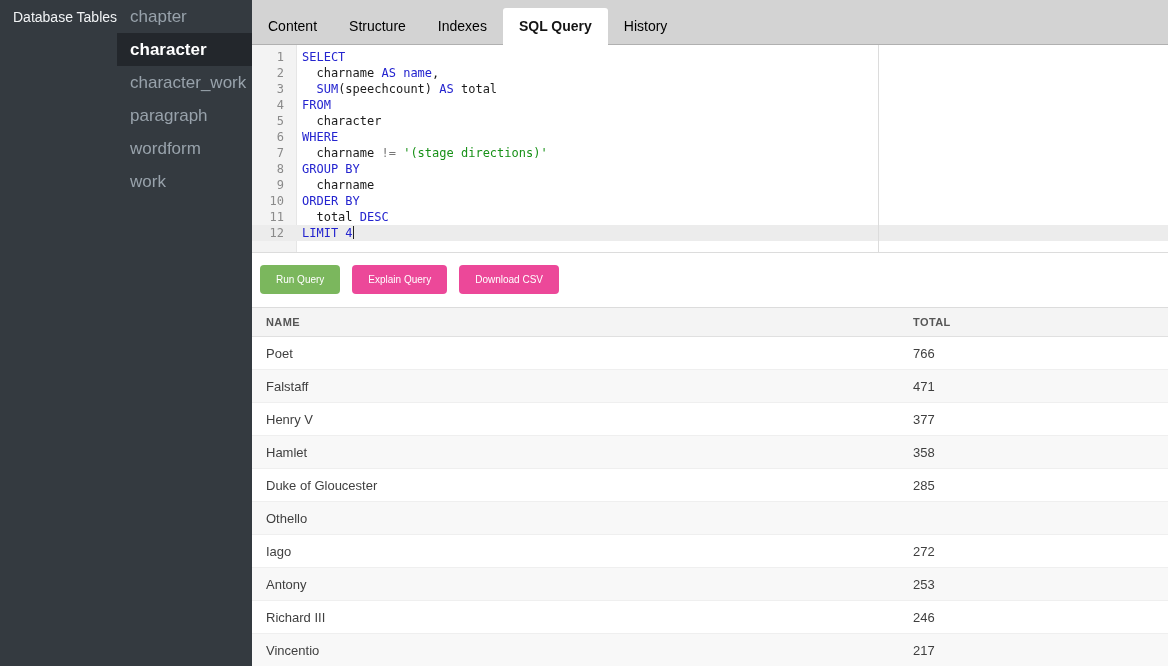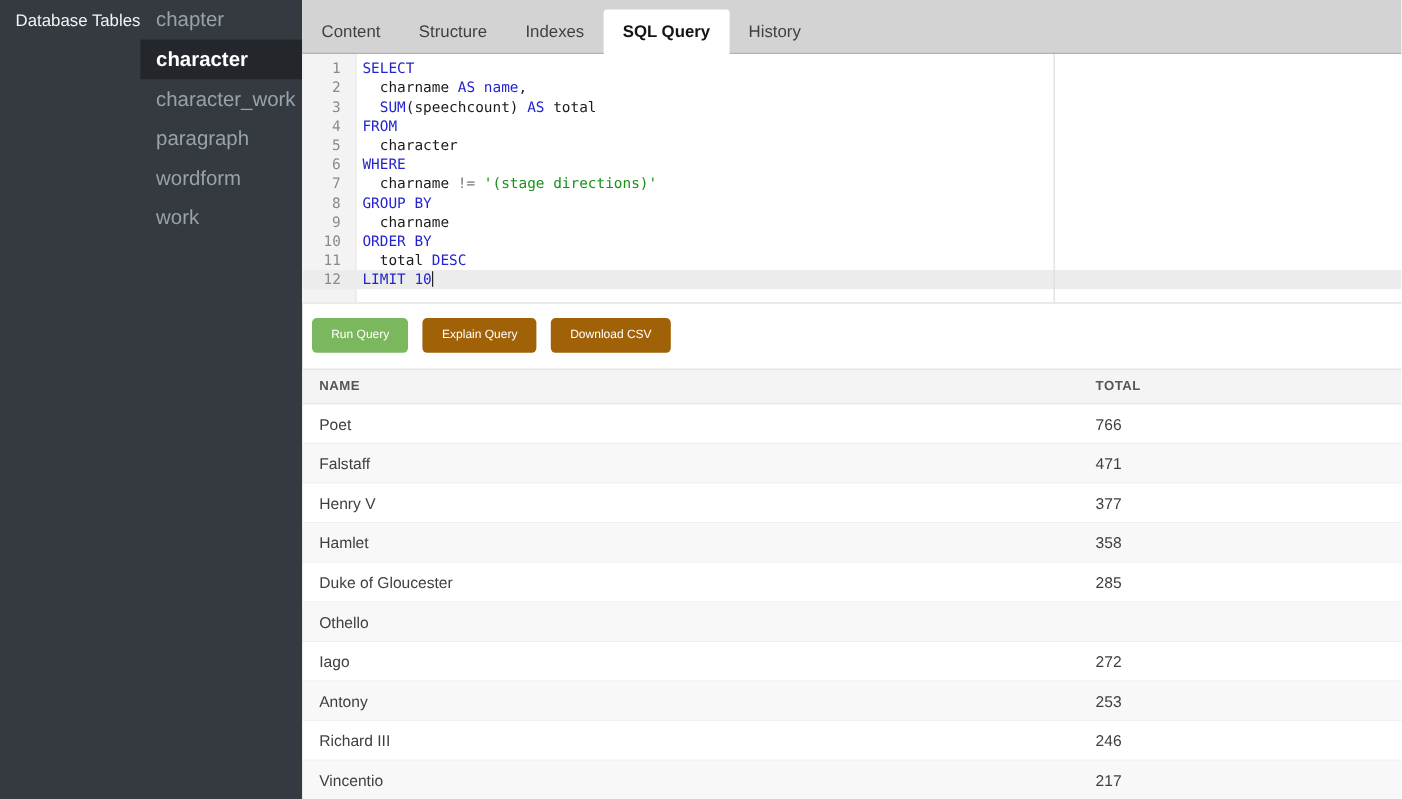--- a/index.html
+++ b/index.html
@@ -18,21 +18,21 @@
   .info-row { font-size:13px; line-height:16px; margin-bottom:8px; }
   .info-label { color:#7e8a96; }
   .info-value { color:#e2e6ea; margin-left:4px; }
 
   
   .main { flex:1; display:flex; flex-direction:column; background:#fff; min-width:0; }
 
   
   .tabbar { height:45px; flex:none; background:#d3d3d3; border-bottom:1px solid #b0b0b0;
             display:flex; align-items:flex-end; }
-  .tab { height:36px; line-height:36px; padding:0 16px; font-size:14px; color:#404040; cursor:pointer; }
+  .tab { height:36px; line-height:36px; padding:0 16px; font-size:14px; color:#000000; cursor:pointer; }
   .tab.active { background:#ffffff; color:#141414; font-weight:bold; border-radius:3px 3px 0 0;
                 height:37px; line-height:37px; margin-bottom:-1px; }
 
   
   .editor { position:relative; height:208px; flex:none; border-bottom:1px solid #dcdcdc;
             overflow:hidden; background:#fff; cursor:text; }
   .gutter-bg { position:absolute; left:0; top:0; bottom:0; width:45px; background:#f3f3f3;
                border-right:1px solid #e6e6e6; }
   .active-line { position:absolute; left:0; right:0; height:16px; background:#ececec; }
   .pane-divider { position:absolute; left:626px; top:0; bottom:0; width:1px; background:#dcdcdc; cursor:col-resize; }
@@ -44,21 +44,21 @@
   .ln-code .kw  { color:#2424cf; }
   .ln-code .str { color:#189118; }
   .ln-code .op  { color:#777777; }
   .cursor { display:inline-block; width:1px; height:13px; background:#222; vertical-align:-2px; }
 
   
   .actions { height:54px; flex:none; padding:12px 0 0 8px; display:flex; gap:12px; align-items:flex-start; }
   .btn { height:29px; padding:0 16px; border:none; border-radius:4px; color:#fff; font-size:10px;
          font-family:"Liberation Sans", sans-serif; cursor:pointer; }
   .btn-run { background:#7bb75d; }
-  .btn-gray { background:#a16207; }
+  .btn-gray { background:#ec4899; }
 
   
   .results { flex:1; overflow:hidden; }
   .rhead { height:30px; background:#f4f4f4; border-top:1px solid #dcdcdc; border-bottom:1px solid #e0e0e0;
            display:flex; align-items:center; font-size:11px; font-weight:bold; color:#565656;
            letter-spacing:0.4px; }
   .rrow { height:33px; display:flex; align-items:center; font-size:13px; color:#3f3f3f;
           border-bottom:1px solid #efefef; background:#fff; }
   .rrow:nth-child(even) { background:#f8f8f8; }
   .cell-name { width:661px; flex:none; padding-left:14px; }
@@ -100,21 +100,21 @@
           <div class="line"><span class="ln-num">2</span><span class="ln-code"><span>  charname </span><span class="kw">AS</span><span> </span><span class="kw">name</span><span>,</span></span></div>
           <div class="line"><span class="ln-num">3</span><span class="ln-code"><span>  </span><span class="kw">SUM</span><span>(speechcount) </span><span class="kw">AS</span><span> total</span></span></div>
           <div class="line"><span class="ln-num">4</span><span class="ln-code"><span class="kw">FROM</span></span></div>
           <div class="line"><span class="ln-num">5</span><span class="ln-code"><span>  character</span></span></div>
           <div class="line"><span class="ln-num">6</span><span class="ln-code"><span class="kw">WHERE</span></span></div>
           <div class="line"><span class="ln-num">7</span><span class="ln-code"><span>  charname </span><span class="op">!=</span><span> </span><span class="str">'(stage directions)'</span></span></div>
           <div class="line"><span class="ln-num">8</span><span class="ln-code"><span class="kw">GROUP BY</span></span></div>
           <div class="line"><span class="ln-num">9</span><span class="ln-code"><span>  charname</span></span></div>
           <div class="line"><span class="ln-num">10</span><span class="ln-code"><span class="kw">ORDER BY</span></span></div>
           <div class="line"><span class="ln-num">11</span><span class="ln-code"><span>  total </span><span class="kw">DESC</span></span></div>
-          <div class="line"><span class="ln-num">12</span><span class="ln-code"><span class="kw">LIMIT 10</span><span class="cursor"></span></span></div>
+          <div class="line"><span class="ln-num">12</span><span class="ln-code"><span class="kw">LIMIT 4</span><span class="cursor"></span></span></div>
         </div>
     </div>
 
     <div class="actions">
       <button class="btn btn-run">Run Query</button>
       <button class="btn btn-gray">Explain Query</button>
       <button class="btn btn-gray">Download CSV</button>
     </div>
 
     <div class="results">

